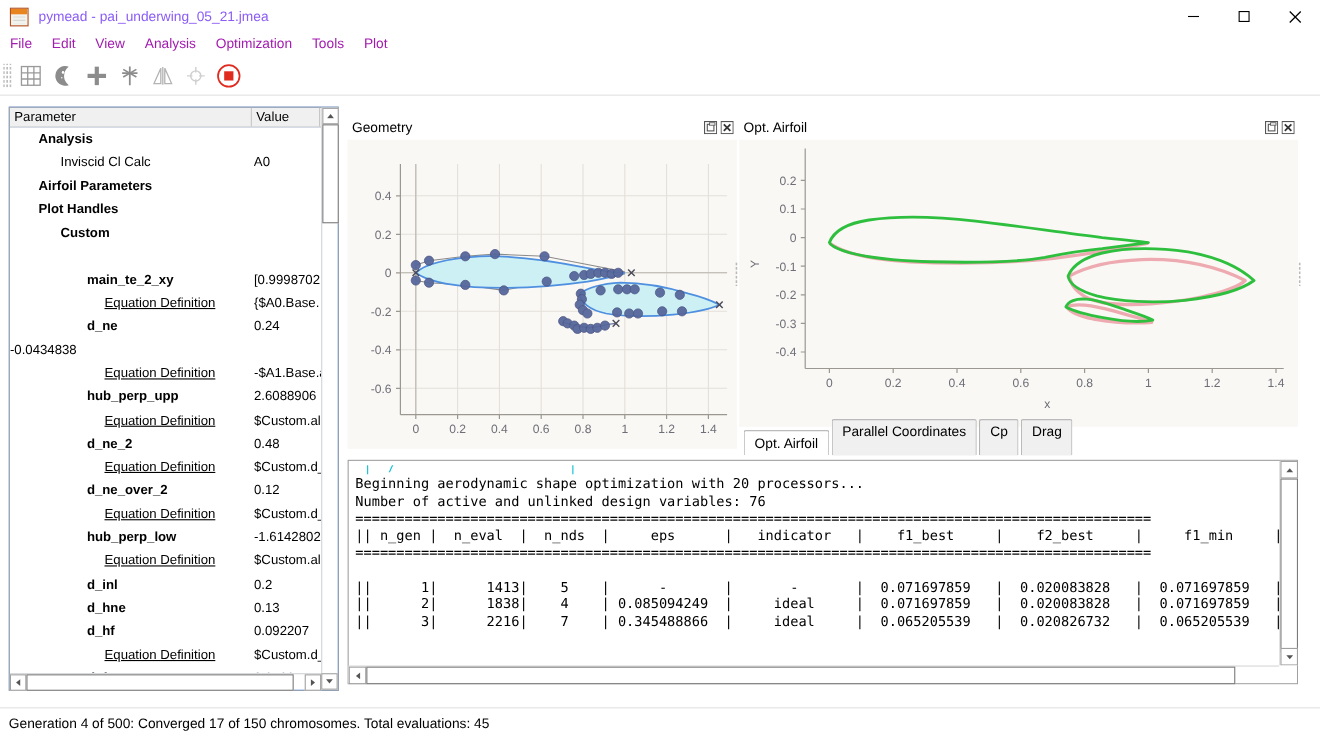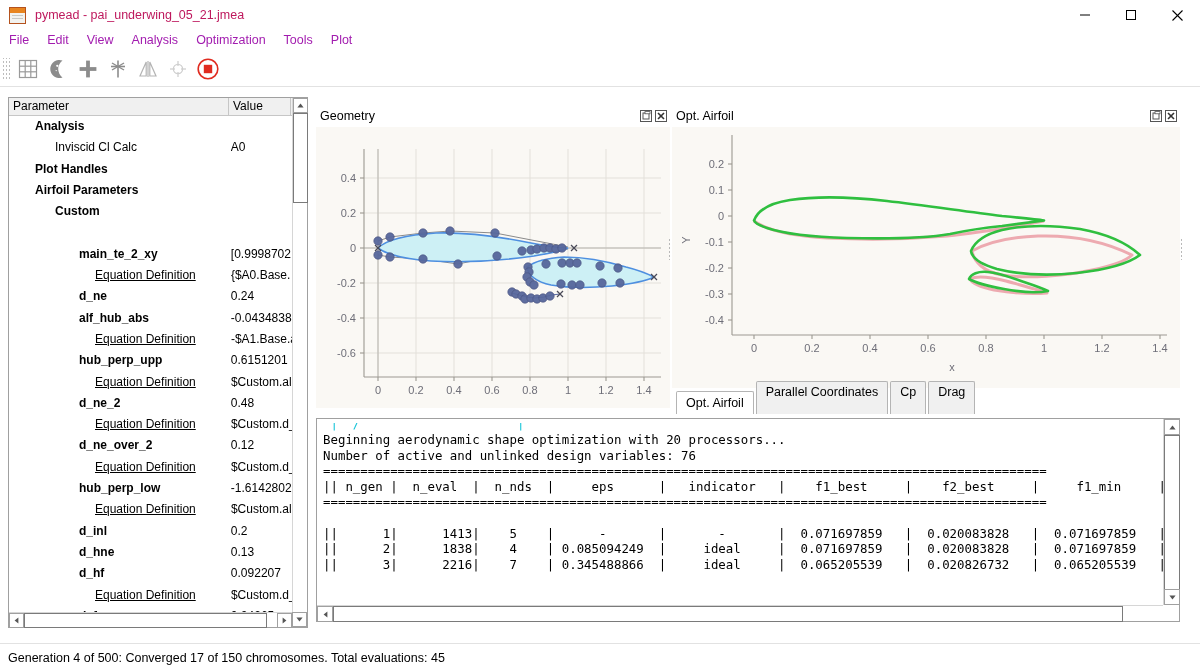--- a/index.html
+++ b/index.html
@@ -28,21 +28,21 @@
   #app-icon:before{
     content:""; position:absolute; left:0; top:0; right:0; height:5px;
     background:#e8851f;
   }
   #app-icon:after{
     content:""; position:absolute; left:2px; top:7px; right:2px; bottom:2px;
     background:
       linear-gradient(#c8c8c4 0 1px, transparent 1px 3px);
     background-size:100% 3px;
   }
-  #title-text { font-size:12.5px; color:#be185d; }
+  #title-text { font-size:12.5px; color:#8b5cf6; }
   .wbtns { position:absolute; right:0; top:0; height:30px; display:flex; }
   .wbtn {
     width:46px; height:30px; display:flex; align-items:center; justify-content:center;
     color:#000;
   }
   .wbtn svg { display:block; }
 
   
   #menubar {
     position:absolute; left:0; top:30px; width:1200px; height:21px;
@@ -301,58 +301,57 @@
     <div id="param-body">
         <div class="trow">
           <div class="tname lvl1" style="font-weight: bold;">Analysis</div>
           <div class="tval"></div>
         </div>
         <div class="trow">
           <div class="tname lvl2n">Inviscid Cl Calc</div>
           <div class="tval">A0</div>
         </div>
         <div class="trow">
+          <div class="tname lvl1" style="font-weight: bold;">Airfoil Parameters</div>
+          <div class="tval"></div>
+        </div>
+        <div class="trow">
           <div class="tname lvl1" style="font-weight: bold;">Plot Handles</div>
           <div class="tval"></div>
         </div>
         <div class="trow">
-          <div class="tname lvl1" style="font-weight: bold;">Airfoil Parameters</div>
-          <div class="tval"></div>
-        </div>
-        <div class="trow">
           <div class="tname lvl2" style="font-weight: bold;">Custom</div>
           <div class="tval"></div>
         </div>
         <div class="trow">
           <div class="tname lvl3"></div>
           <div class="tval"></div>
         </div>
         <div class="trow">
           <div class="tname lvl3">main_te_2_xy</div>
           <div class="tval">[0.9998702</div>
         </div>
         <div class="trow">
           <div class="tname lvl4">Equation Definition</div>
           <div class="tval">{$A0.Base.</div>
         </div>
         <div class="trow">
           <div class="tname lvl3">d_ne</div>
           <div class="tval">0.24</div>
         </div>
         <div class="trow">
-          <div class="tname lvl3">alf_hub_abs</div>
           <div class="tval">-0.0434838</div>
         </div>
         <div class="trow">
           <div class="tname lvl4">Equation Definition</div>
           <div class="tval">-$A1.Base.a</div>
         </div>
         <div class="trow">
           <div class="tname lvl3">hub_perp_upp</div>
-          <div class="tval">0.6151201</div>
+          <div class="tval">2.6088906</div>
         </div>
         <div class="trow">
           <div class="tname lvl4">Equation Definition</div>
           <div class="tval">$Custom.al</div>
         </div>
         <div class="trow">
           <div class="tname lvl3">d_ne_2</div>
           <div class="tval">0.48</div>
         </div>
         <div class="trow">

